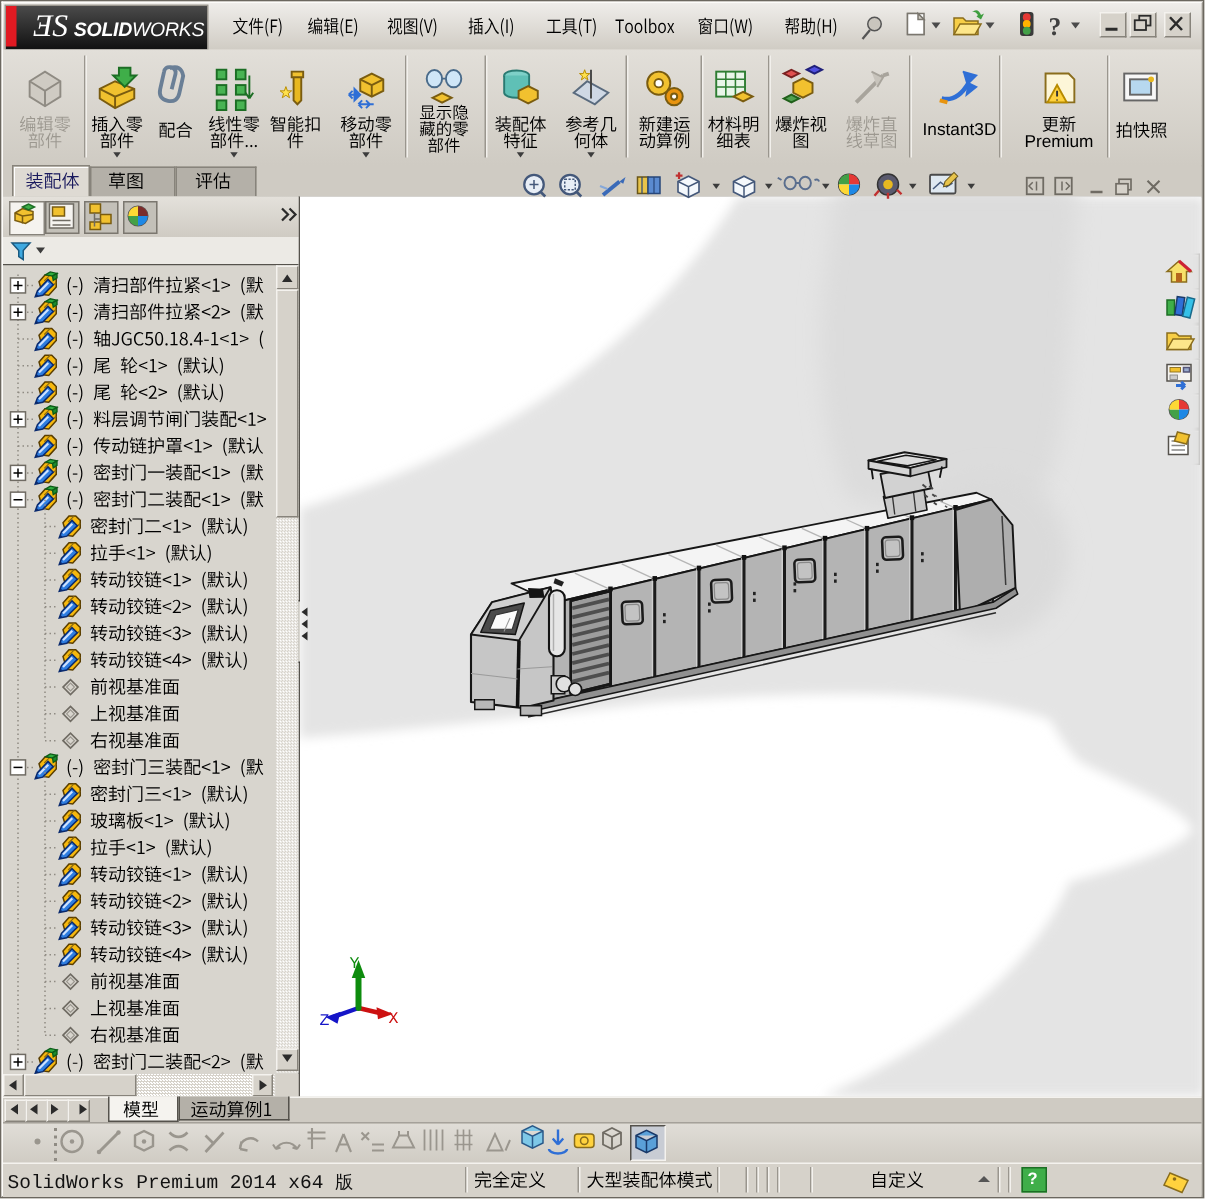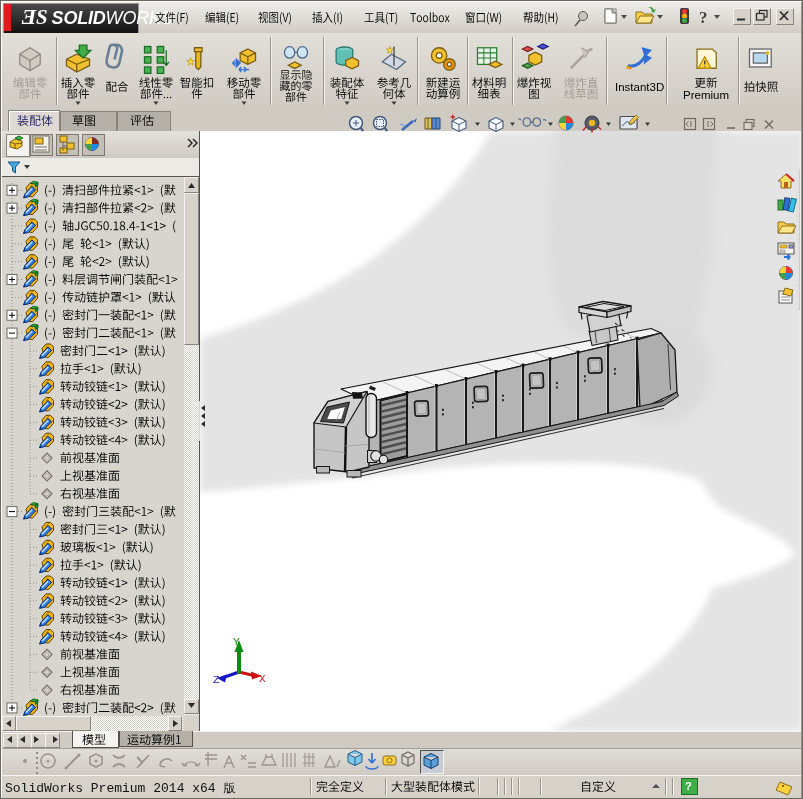--- a/index.html
+++ b/index.html
@@ -2,21 +2,21 @@
 <html><head><meta charset="utf-8"><style>
 html,body{margin:0;padding:0}
 body{width:803px;height:799px;position:relative;overflow:hidden;
  font-family:"Liberation Sans",sans-serif;background:#d6d2ca}
 </style></head><body>
 <div style="position:absolute;left:0;top:0;width:801px;height:797px;border:1px solid #6b675f;"></div>
 <div style="position:absolute;left:1px;top:1px;width:799px;height:795px;border:1px solid #fdfcfa;border-right-color:#9a968e;border-bottom-color:#9a968e;"></div>
 <div style="position:absolute;left:2px;top:2px;width:799px;height:31px;background:linear-gradient(#efedea,#d0ccc4);"></div>
 <div style="position:absolute;left:3px;top:3px;width:134px;height:29px;background:linear-gradient(#4a4a4a,#111);border:1px solid #9a968e;"></div>
 <div style="position:absolute;left:4px;top:4px;width:7px;height:27px;background:#e11a22;"></div>
-<div style="position:absolute;left:22px;top:5px;width:130px;height:24px;color:#fff;font-style:italic;font-weight:bold;font-size:14px;white-space:nowrap;"><span style="font-size:21px;font-family:'Liberation Serif',serif;font-weight:700">ƎS</span> <span style="font-size:18px;letter-spacing:-.2px">SOLID<span style="font-weight:normal">WORKS</span></span></div>
+<div style="position:absolute;left:22px;top:5px;width:130px;height:24px;color:#fff;font-style:italic;font-weight:bold;font-size:14px;white-space:nowrap;"><span style="font-size:21px;font-family:'Liberation Serif',serif;font-weight:400">ƎS</span> <span style="font-size:13px;letter-spacing:-.2px">SOLID<span style="font-weight:normal">WORKS</span></span></div>
 <div style="position:absolute;left:733px;top:8px;width:16px;height:15px;background:#d6d2ca;border:1px solid #87837b;border-top-color:#f4f2ee;border-left-color:#f4f2ee;"></div>
 <div style="position:absolute;left:753px;top:8px;width:16px;height:15px;background:#d6d2ca;border:1px solid #87837b;border-top-color:#f4f2ee;border-left-color:#f4f2ee;"></div>
 <div style="position:absolute;left:776px;top:8px;width:16px;height:15px;background:#d6d2ca;border:1px solid #87837b;border-top-color:#f4f2ee;border-left-color:#f4f2ee;"></div>
 <div style="position:absolute;left:2px;top:33px;width:799px;height:77px;background:linear-gradient(#e2dfd9,#cfcbc3);border-bottom:1px solid #a5a19a;"></div>
 <div style="position:absolute;left:56px;top:37px;width:1px;height:68px;background:#9a968e;"></div>
 <div style="position:absolute;left:57px;top:37px;width:1px;height:68px;background:#f2f0ec;"></div>
 <div style="position:absolute;left:270px;top:37px;width:1px;height:68px;background:#9a968e;"></div>
 <div style="position:absolute;left:271px;top:37px;width:1px;height:68px;background:#f2f0ec;"></div>
 <div style="position:absolute;left:323px;top:37px;width:1px;height:68px;background:#9a968e;"></div>
 <div style="position:absolute;left:324px;top:37px;width:1px;height:68px;background:#f2f0ec;"></div>

